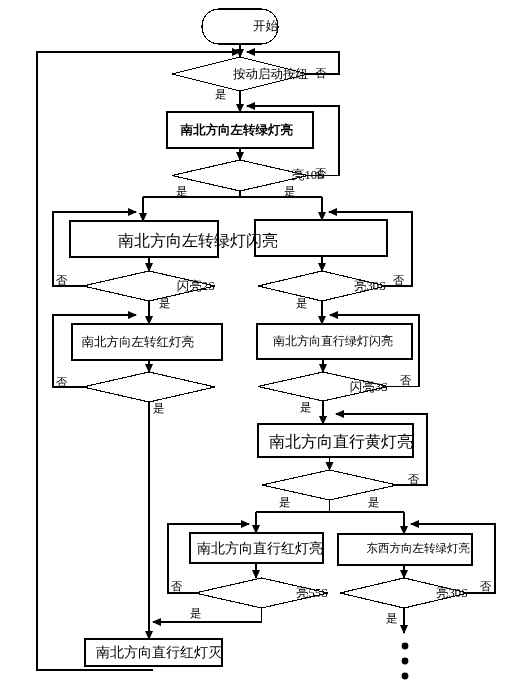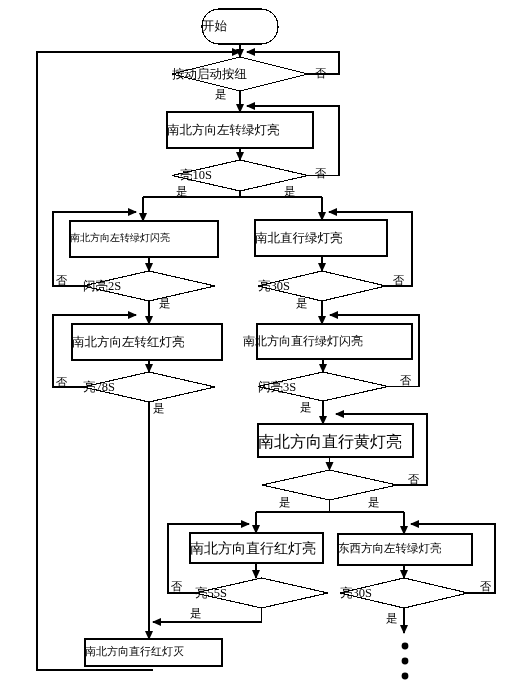--- a/index.html
+++ b/index.html
@@ -21,21 +21,21 @@
     top: 0;
     width: 524px;
     height: 689px;
   }
   .shape-label {
     position: absolute;
     color: #000000;
     font-size: 12.5px;
     line-height: 1;
     white-space: nowrap;
-    text-align: left;
+    text-align: right;
     letter-spacing: 0px;
   }
   .edge-label {
     position: absolute;
     color: #000000;
     font-size: 11.5px;
     line-height: 1;
     white-space: nowrap;
   }
   .edge-label.vert {
@@ -132,36 +132,34 @@
 
     <g fill="#000" stroke="none">
       <circle cx="405" cy="646" r="3.4"></circle>
       <circle cx="405" cy="661" r="3.4"></circle>
       <circle cx="405" cy="676" r="3.4"></circle>
     </g>
   </svg>
 
   <div class="shape-label" style="left:202px; top:20px;  width:76px;">开始</div>
   <div class="shape-label" style="left:172px; top:68px;  width:136px;">按动启动按纽</div>
-  <div class="shape-label" style="left:167px; top:124px; width:126px;">南北方向左转绿灯亮</div>
-  <div class="shape-label" style="left:180px; top:169px; width:136px;">亮10S</div>
-  <div class="shape-label" style="left:70px;  top:233px; width:124px; font-size:10px;">南北方向左转绿灯闪亮</div>
+  <div class="shape-label" style="left:167px; top:124px; width:126px;font-weight:bold;">南北方向左转绿灯亮</div>
+  <div class="shape-label" style="left:188px; top:169px; width:136px;">亮10S</div>
+  <div class="shape-label" style="left:70px;  top:233px; width:124px; font-size:16px;padding-left:48px;">南北方向左转绿灯闪亮</div>
   <div class="shape-label" style="left:83px;  top:280px; width:132px;">闪亮2S</div>
-  <div class="shape-label" style="left:255px; top:232px; width:132px;">南北直行绿灯亮</div>
   <div class="shape-label" style="left:258px; top:280px; width:128px;">亮30S</div>
   <div class="shape-label" style="left:72px;  top:336px; width:122px;">南北方向左转红灯亮</div>
-  <div class="shape-label" style="left:83px;  top:381px; width:132px;">亮78S</div>
-  <div class="shape-label" style="left:243px; top:335px; width:136px; font-size:12px;">南北方向直行绿灯闪亮</div>
+  <div class="shape-label" style="left:257px; top:335px; width:136px; font-size:12px;">南北方向直行绿灯闪亮</div>
   <div class="shape-label" style="left:258px; top:381px; width:130px;">闪亮3S</div>
   <div class="shape-label" style="left:258px; top:434px; width:155px; font-size:16px;">南北方向直行黄灯亮</div>
   <div class="shape-label" style="left:190px; top:542px; width:133px; font-size:14px;">南北方向直行红灯亮</div>
   <div class="shape-label" style="left:195px; top:587px; width:133px;">亮55S</div>
   <div class="shape-label" style="left:338px; top:543px; width:132px; font-size:11.5px;">东西方向左转绿灯亮</div>
   <div class="shape-label" style="left:340px; top:587px; width:128px;">亮30S</div>
-  <div class="shape-label" style="left:85px;  top:646px; width:137px; font-size:11px;">南北方向直行红灯灭</div>
+  <div class="shape-label" style="left:85px;  top:646px; width:137px; font-size:14px;">南北方向直行红灯灭</div>
 
   <div class="edge-label vert" style="left:314px; top:59px;">否</div>
   <div class="edge-label" style="left:215px; top:89px;">是</div>
   <div class="edge-label vert" style="left:314px; top:159px;">否</div>
   <div class="edge-label" style="left:176px; top:186px;">是</div>
   <div class="edge-label" style="left:284px; top:186px;">是</div>
   <div class="edge-label vert" style="left:55px;  top:266px;">否</div>
   <div class="edge-label" style="left:159px; top:298px;">是</div>
   <div class="edge-label vert" style="left:392px; top:266px;">否</div>
   <div class="edge-label" style="left:296px; top:298px;">是</div>

